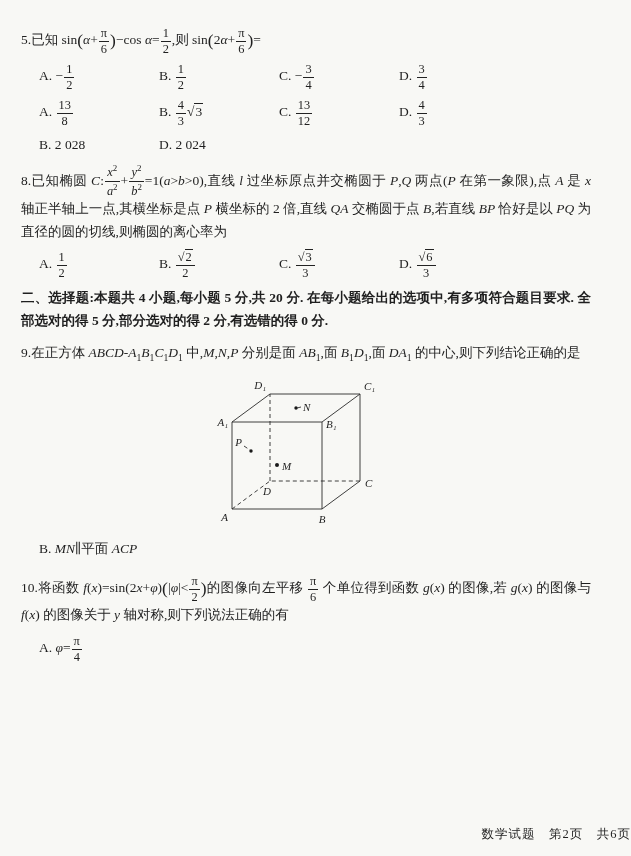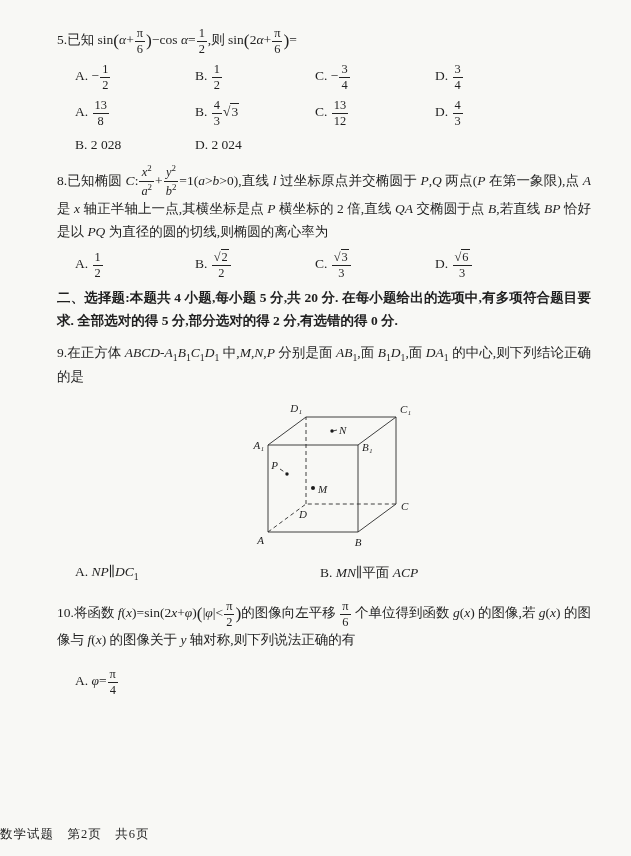--- a/index.html
+++ b/index.html
@@ -2,45 +2,45 @@
 <html><head>
 <meta charset="utf-8">
 <style>
   html,body{margin:0;padding:0;}
   body{
     width:631px;height:856px;position:relative;overflow:hidden;
     background:#f8f8f5;color:#1f1f1f;
     font-family:"Liberation Serif","DejaVu Serif",serif;
     font-size:13.5px;
   }
-  .page{padding:18px 40px 0 57px;}
+  .page{padding:18px 40px 0 21px;}
   .stem{margin:9px 0 2px;line-height:1.7;text-align:justify;}
   .section-head{margin:2px 0 2px;line-height:1.7;font-weight:bold;text-align:justify;}
   .opts{display:flex;align-items:center;margin:7px 0 7px;padding-left:18px;line-height:1.5;}
   .opt{width:120px;}
   .opts-wide .opt{width:245px;}
   .opt:last-child{width:auto;}
-  .optA{margin:16px 0 4px;padding-left:18px;}
+  .optA{margin:8px 0 4px;padding-left:18px;}
   
   .fr{display:inline-block;text-align:center;vertical-align:-0.75em;line-height:1.05;font-size:0.92em;margin:0 1px;}
   .fr .n{display:block;padding:0 2px 1px;border-bottom:1px solid #222;}
   .fr .d{display:block;padding:1px 2px 0;}
   .rt{white-space:nowrap;}
   .rt .rd{border-top:1px solid #222;padding:0 1px;}
   .bp{display:inline-block;font-size:1.3em;vertical-align:-0.14em;line-height:1;}
   i{font-style:italic;}
   sub,sup{font-size:0.72em;}
   
   .fig{margin:8px 0 2px 183px;}
   .fig svg{display:block;}
   .fig .edge{stroke:#2a2a2a;stroke-width:0.9;fill:none;}
   .fig .dash{stroke-dasharray:4 3;}
   .fig text{font-style:italic;font-size:11px;fill:#1f1f1f;font-family:"Liberation Serif","DejaVu Serif",serif;}
   .fig .dot{fill:#1a1a1a;}
-  .footer{position:absolute;left:0;bottom:13px;width:100%;text-align:left;font-size:12.5px;letter-spacing:1px;}
+  .footer{position:absolute;left:0;bottom:13px;width:100%;text-align:right;font-size:12.5px;letter-spacing:1px;}
 </style>
 </head>
 <body>
 
 <div class="page">
 
   <section>
     <p class="stem">5.已知 sin<span class="bp">(</span><i>α</i>+<span class="fr"><span class="n">π</span><span class="d">6</span></span><span class="bp">)</span>−cos <i>α</i>=<span class="fr"><span class="n">1</span><span class="d">2</span></span>,则 sin<span class="bp">(</span>2<i>α</i>+<span class="fr"><span class="n">π</span><span class="d">6</span></span><span class="bp">)</span>=</p>
     <div class="opts">
       <span class="opt">A. −<span class="fr"><span class="n">1</span><span class="d">2</span></span></span>
@@ -105,21 +105,20 @@
         <text x="118" y="149" text-anchor="middle">B</text>
         <text x="161" y="113">C</text>
         <text x="63" y="121" text-anchor="middle">D</text>
         <text x="78" y="96">M</text>
         <text x="99" y="37">N</text>
         <text x="38" y="72" text-anchor="end">P</text>
       </svg>
     </figure>
 
     <div class="opts opts-wide">
-      <span class="opt">A. <i>NP</i>∥<i>DC</i><sub>1</sub></span>
       <span class="opt">B. <i>MN</i>∥平面 <i>ACP</i></span>
     </div>
     <div class="opts opts-wide">
     </div>
   </section>
 
   <section>
     <p class="stem">10.将函数 <i>f</i>(<i>x</i>)=sin(2<i>x</i>+<i>φ</i>)<span class="bp">(</span>|<i>φ</i>|&lt;<span class="fr"><span class="n">π</span><span class="d">2</span></span><span class="bp">)</span>的图像向左平移 <span class="fr"><span class="n">π</span><span class="d">6</span></span> 个单位得到函数 <i>g</i>(<i>x</i>) 的图像,若 <i>g</i>(<i>x</i>) 的图像与 <i>f</i>(<i>x</i>) 的图像关于 <i>y</i> 轴对称,则下列说法正确的有</p>
     <p class="optA">A. <i>φ</i>=<span class="fr"><span class="n">π</span><span class="d">4</span></span></p>
   </section>

